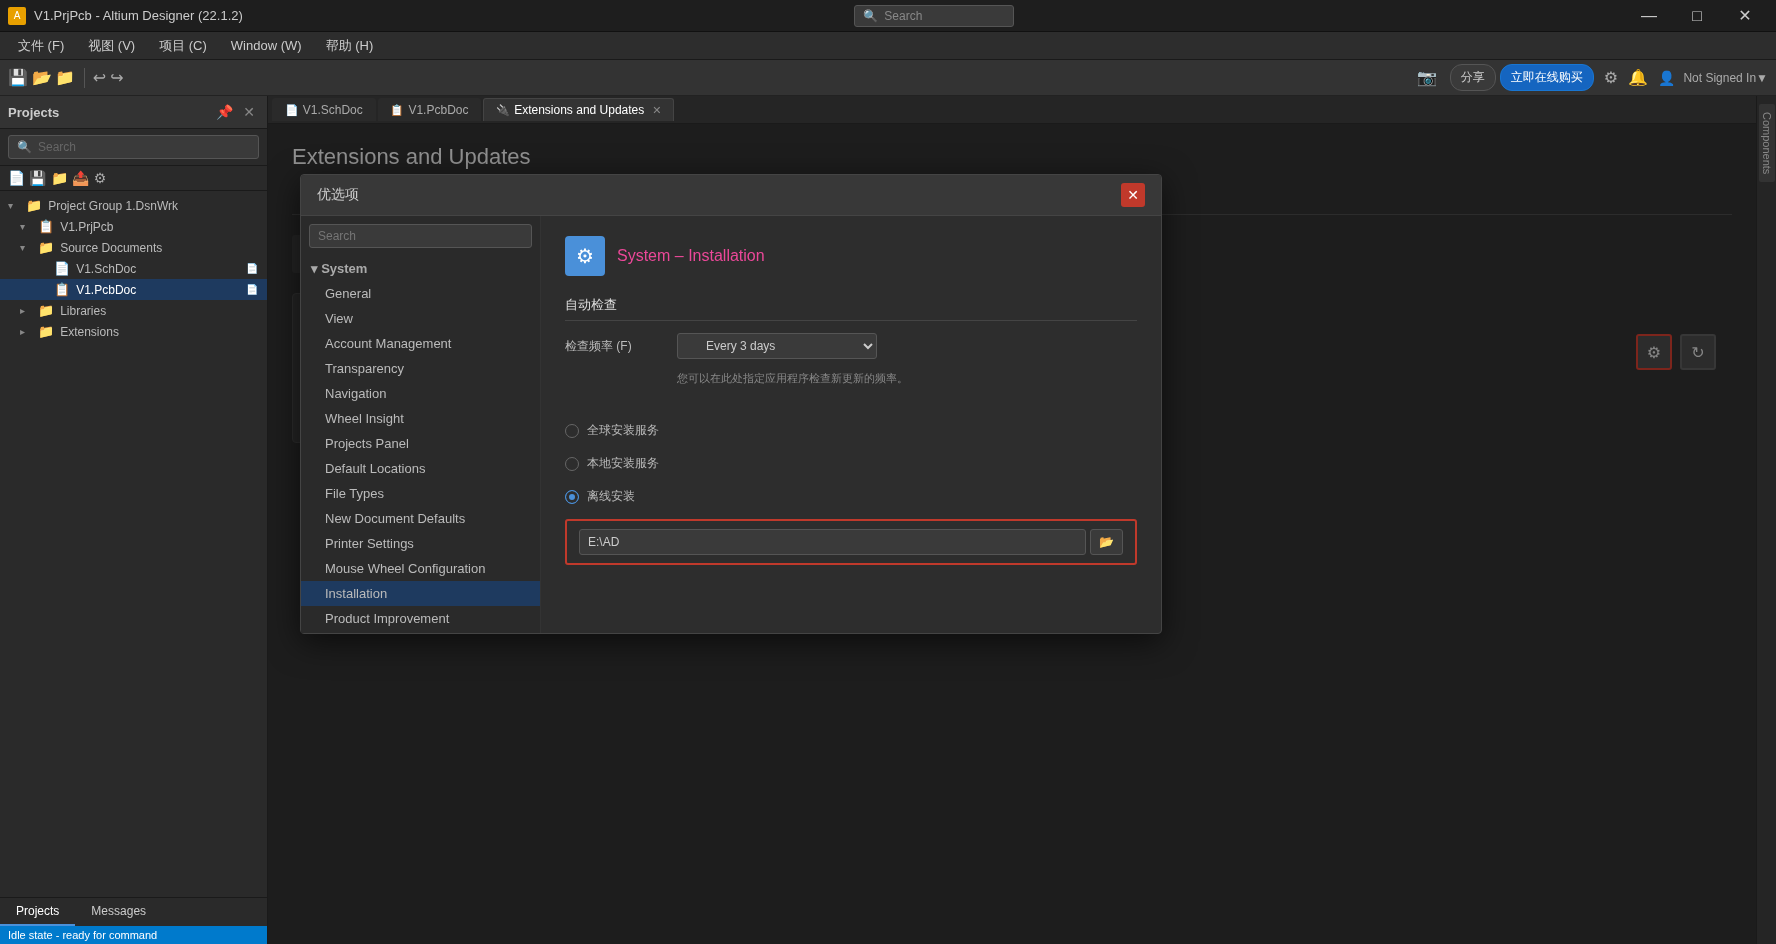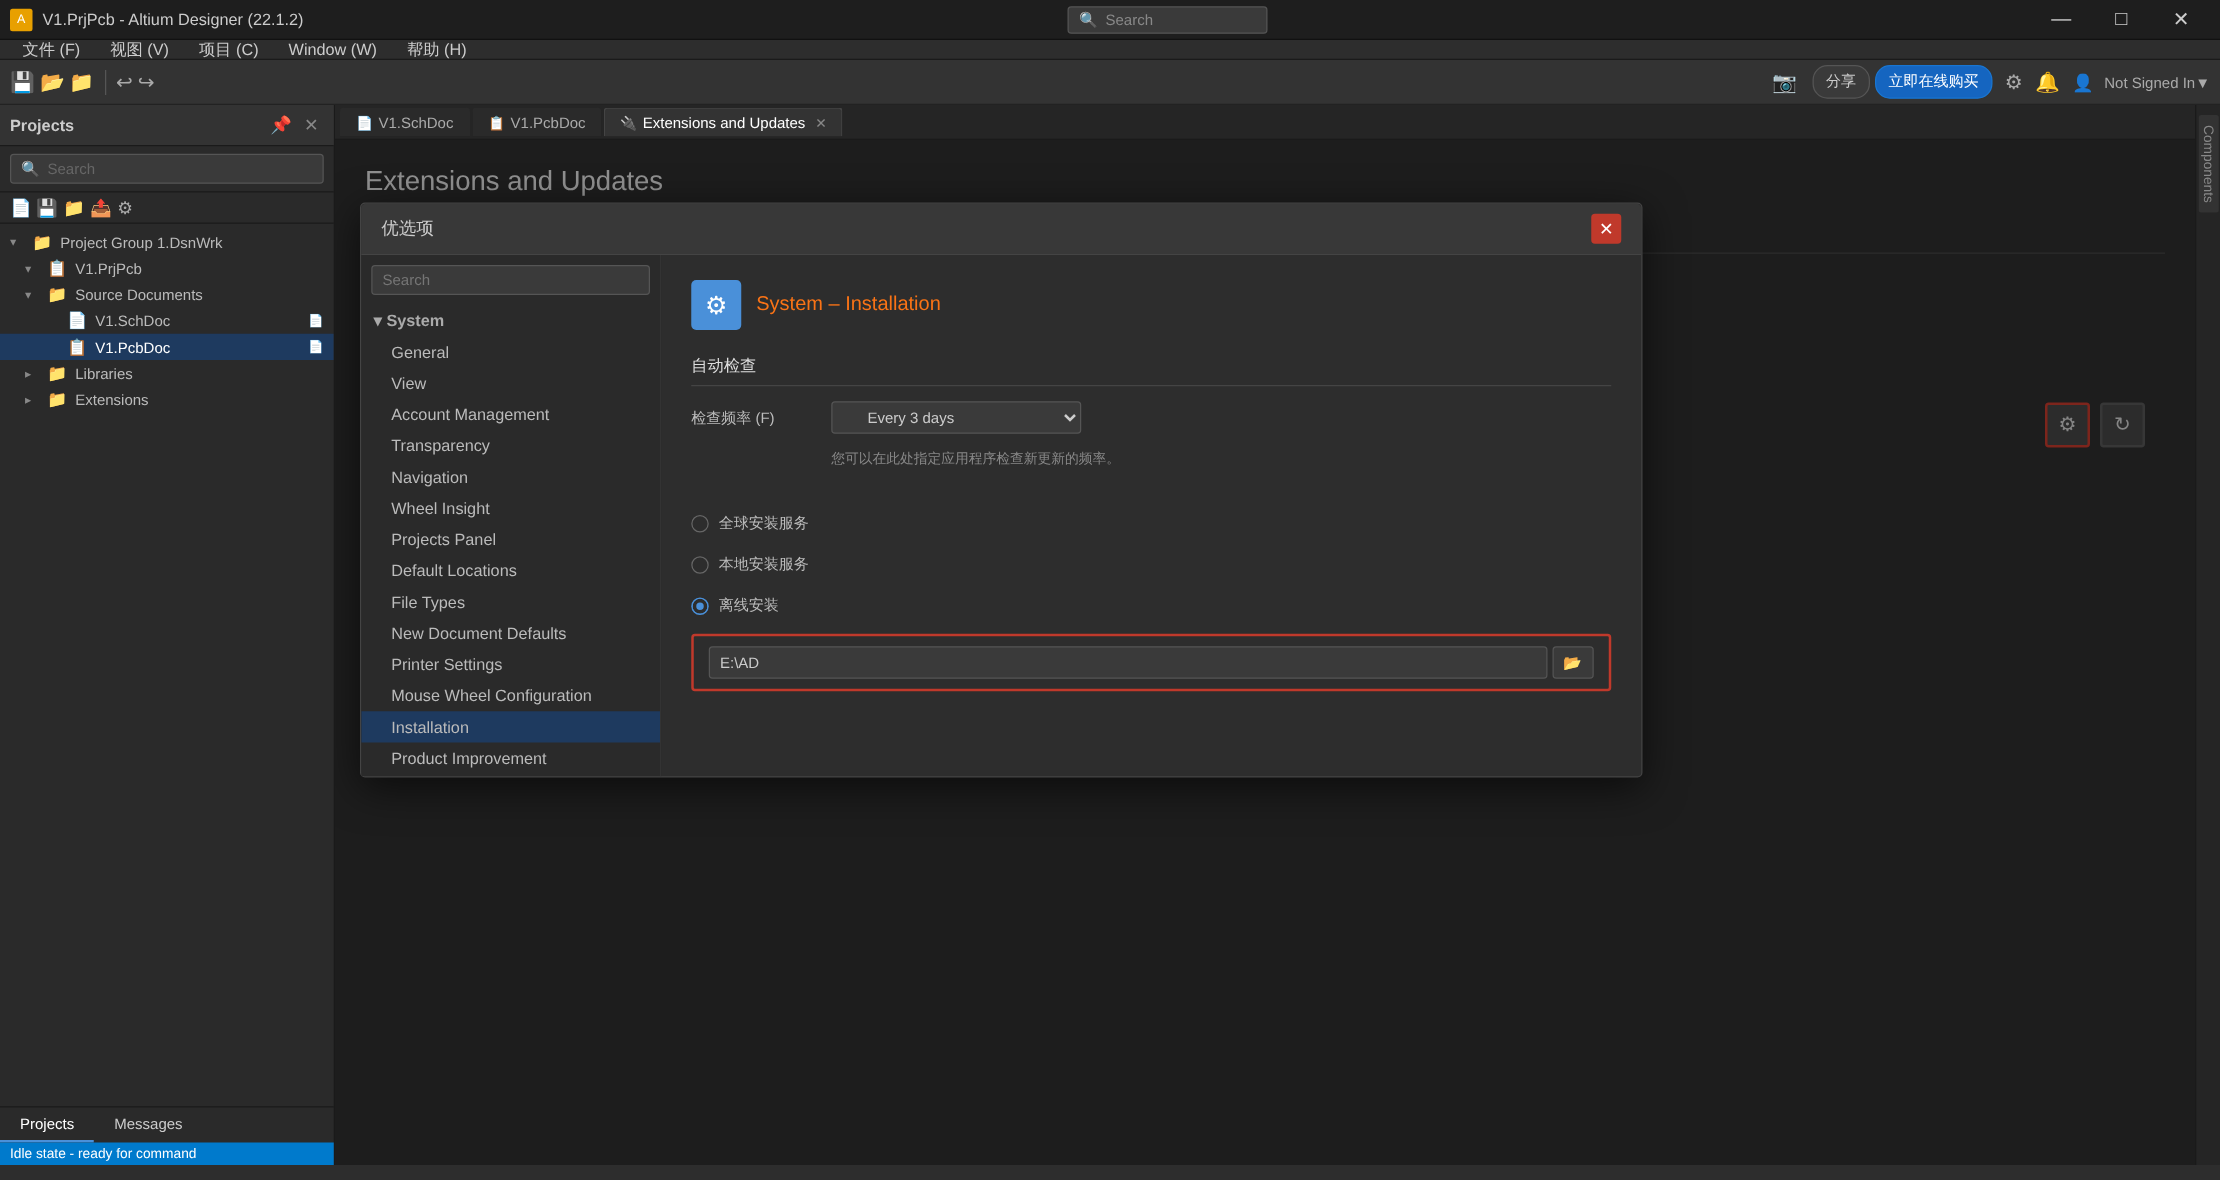--- a/index.html
+++ b/index.html
@@ -37,21 +37,21 @@
       border: none;
       color: #ccc;
       font-size: 16px;
       cursor: pointer;
       display: flex; align-items: center; justify-content: center;
     }
 
     
     .menubar {
       background: #2d2d2d;
-      height: 16px;
+      height: 28px;
       display: flex;
       align-items: center;
       padding: 0 8px;
       border-bottom: 1px solid #1a1a1a;
       gap: 4px;
     }
     .menu-item {
       padding: 4px 10px;
       color: #ccc;
       cursor: pointer;
@@ -350,21 +350,21 @@
       margin-bottom: 20px;
     }
     .modal-content-icon {
       width: 40px; height: 40px;
       background: #4a90d9;
       border-radius: 4px;
       display: flex; align-items: center; justify-content: center;
       font-size: 20px;
       color: #fff;
     }
-    .modal-content-title { font-size: 16px; color: #f97316; }
+    .modal-content-title { font-size: 16px; color: #ec4899; }
     .section-title {
       font-size: 13px;
       color: #ddd;
       margin-bottom: 12px;
       padding-bottom: 6px;
       border-bottom: 1px solid #444;
     }
     .form-row {
       display: flex; align-items: center;
       margin-bottom: 12px;
@@ -585,21 +585,21 @@
         <div class="info-box-line">Licensed to NB</div>
         <div class="info-box-line">Subscription is valid till 2030/11/5, expires in 3205 days.</div>
       </div>
 
       <div class="action-buttons">
         <div class="action-btn">⚙</div>
         <div class="action-btn no-border">↻</div>
       </div>
 
       <div style="position:absolute;top:0;left:0;right:0;bottom:0;background:rgba(0,0,0,0.35);z-index:50;">
-        <div class="modal" style="position:absolute;top:50px;left:20px;width:1026px;max-height:460px;">
+        <div class="modal" style="position:absolute;top:50px;left:32px;width:862px;max-height:460px;">
           <div class="modal-header">
             <span class="modal-title">优选项</span>
             <button class="modal-close">✕</button>
           </div>
           <div class="modal-body">
 
             <div class="modal-sidebar">
               <input class="modal-search" type="text" placeholder="Search" style="">
               <div class="modal-nav-item parent">
                 <span>▾ </span><span>System</span>

